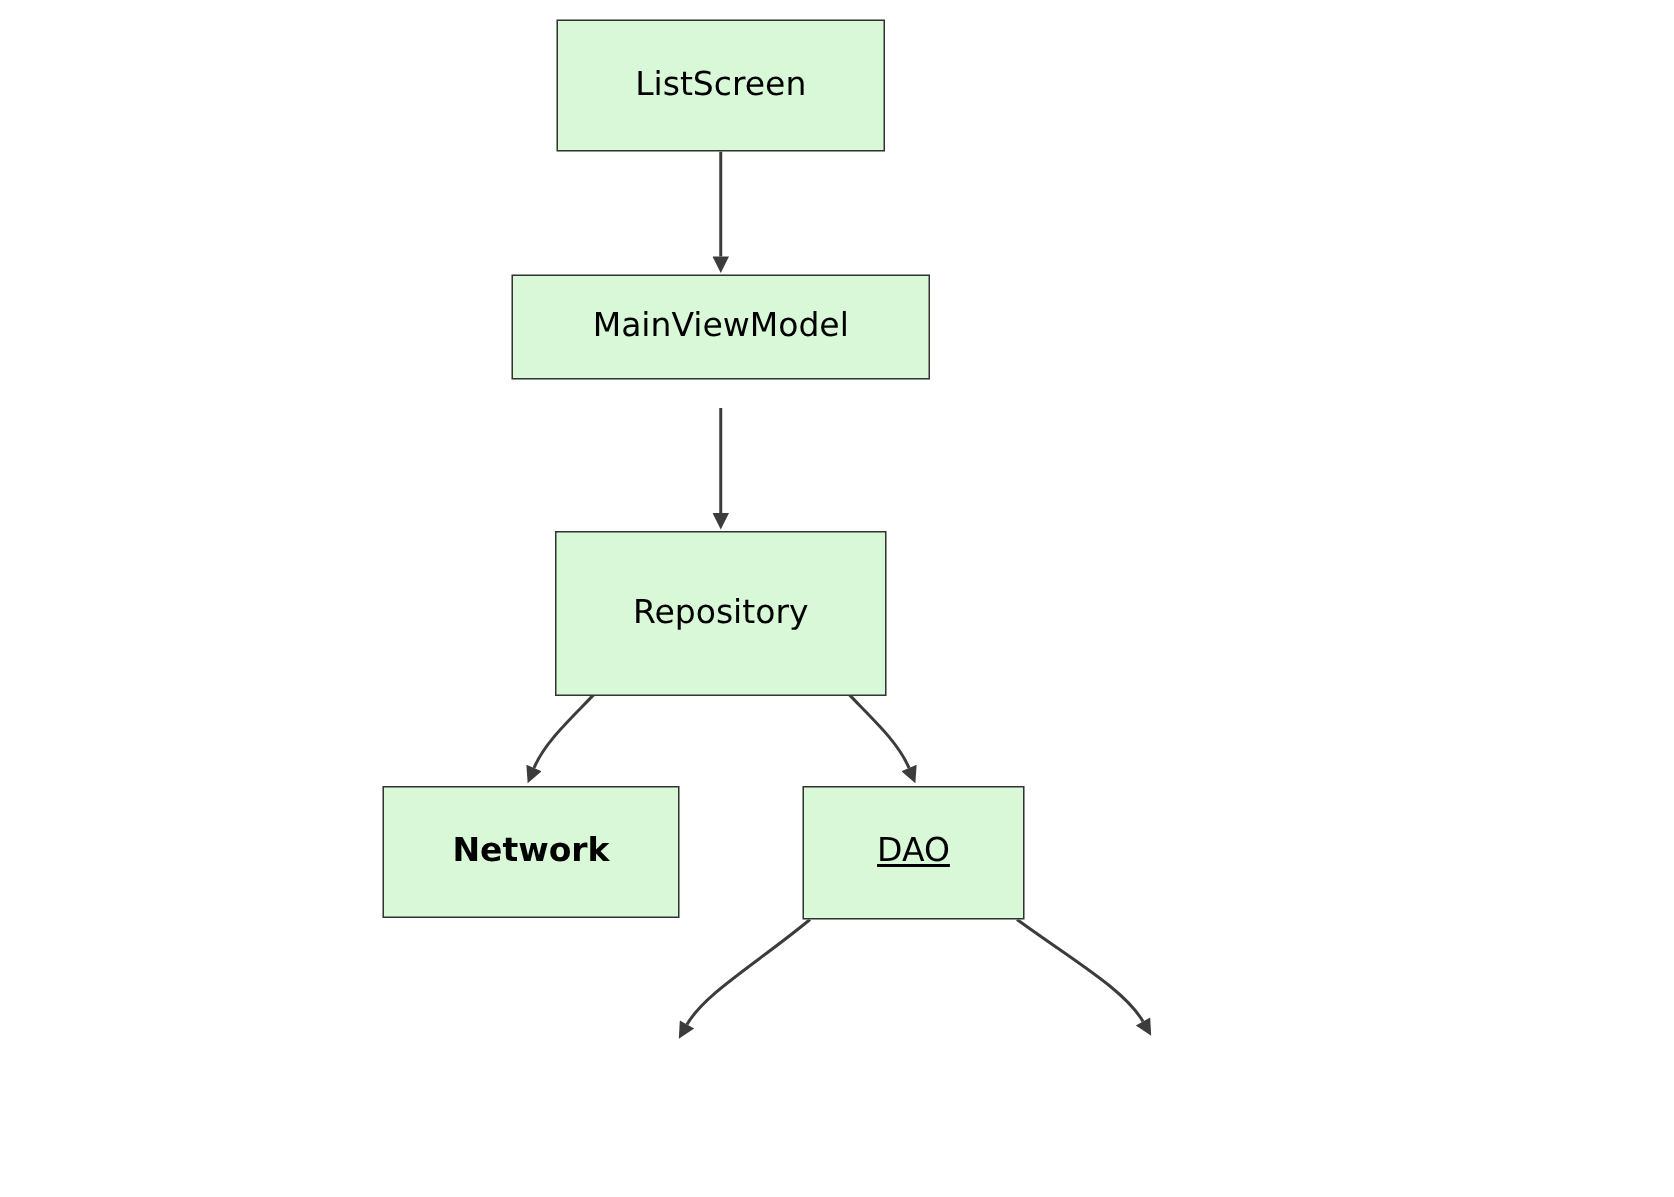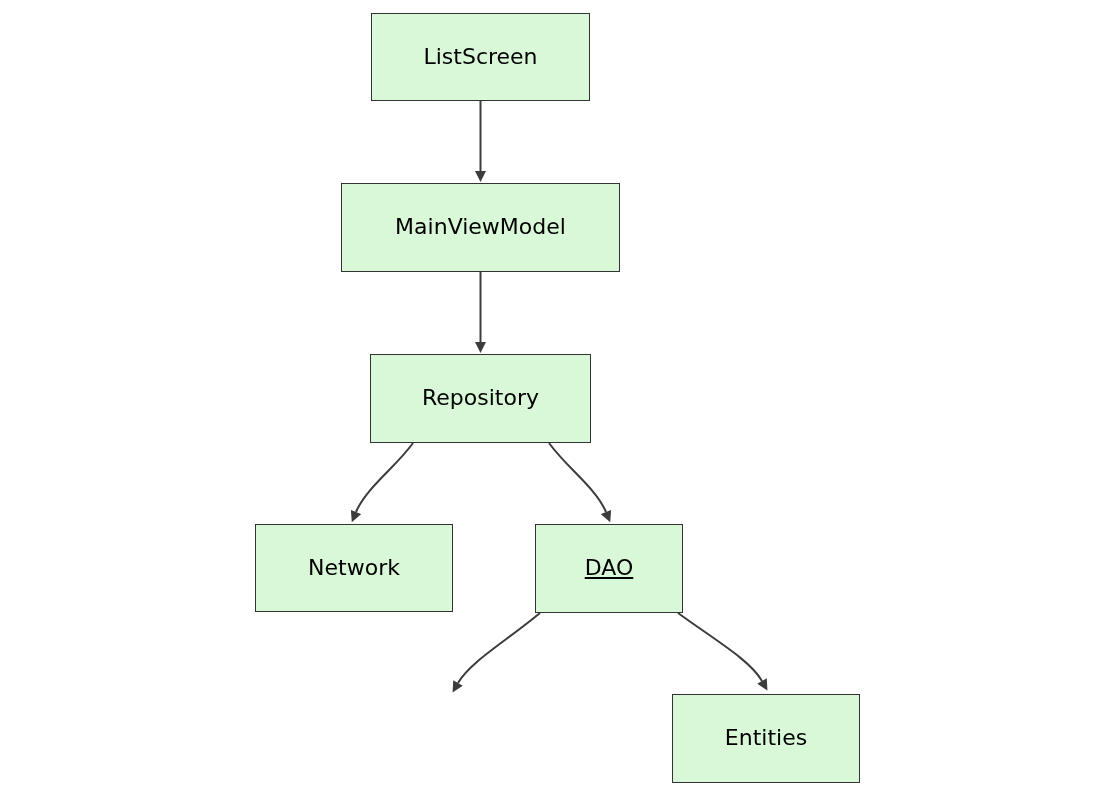--- a/index.html
+++ b/index.html
@@ -67,34 +67,31 @@
 
     <path class="edge" d="M540,613 C505,642 470,662 458,683" marker-end="url(#arrowhead)"></path>
 
     <path class="edge" d="M678,613 C715,640 750,660 762,681" marker-end="url(#arrowhead)"></path>
   </svg>
 
   <div class="node" style="left:371px; top:13px; width:219px; height:88px;">
     <span class="node-label">ListScreen</span>
   </div>
 
-  <div class="node" style="left:341px; top:183px; width:279px; height:89px;">
+  <div class="node" style="left:341px; top:183px; width:279px; height:70px;">
     <span class="node-label">MainViewModel</span>
   </div>
 
-  <div class="node" style="left:370px; top:354px; width:221px; height:89px;">
+  <div class="node" style="left:370px; top:354px; width:221px; height:110px;">
     <span class="node-label">Repository</span>
   </div>
 
-  <div class="node" style="left:255px; top:524px; width:198px; height:88px;">
+  <div class="node" style="left:255px; top:524px; width:198px; height:88px;font-weight:bold;">
     <span class="node-label">Network</span>
   </div>
 
   <div class="node" style="left:535px; top:524px; width:148px; height:89px;text-decoration:underline;">
     <span class="node-label">DAO</span>
   </div>
 
 
-  <div class="node" style="left:672px; top:694px; width:188px; height:89px;">
-    <span class="node-label">Entities</span>
-  </div>
 
 </div>
 
 </body></html>

